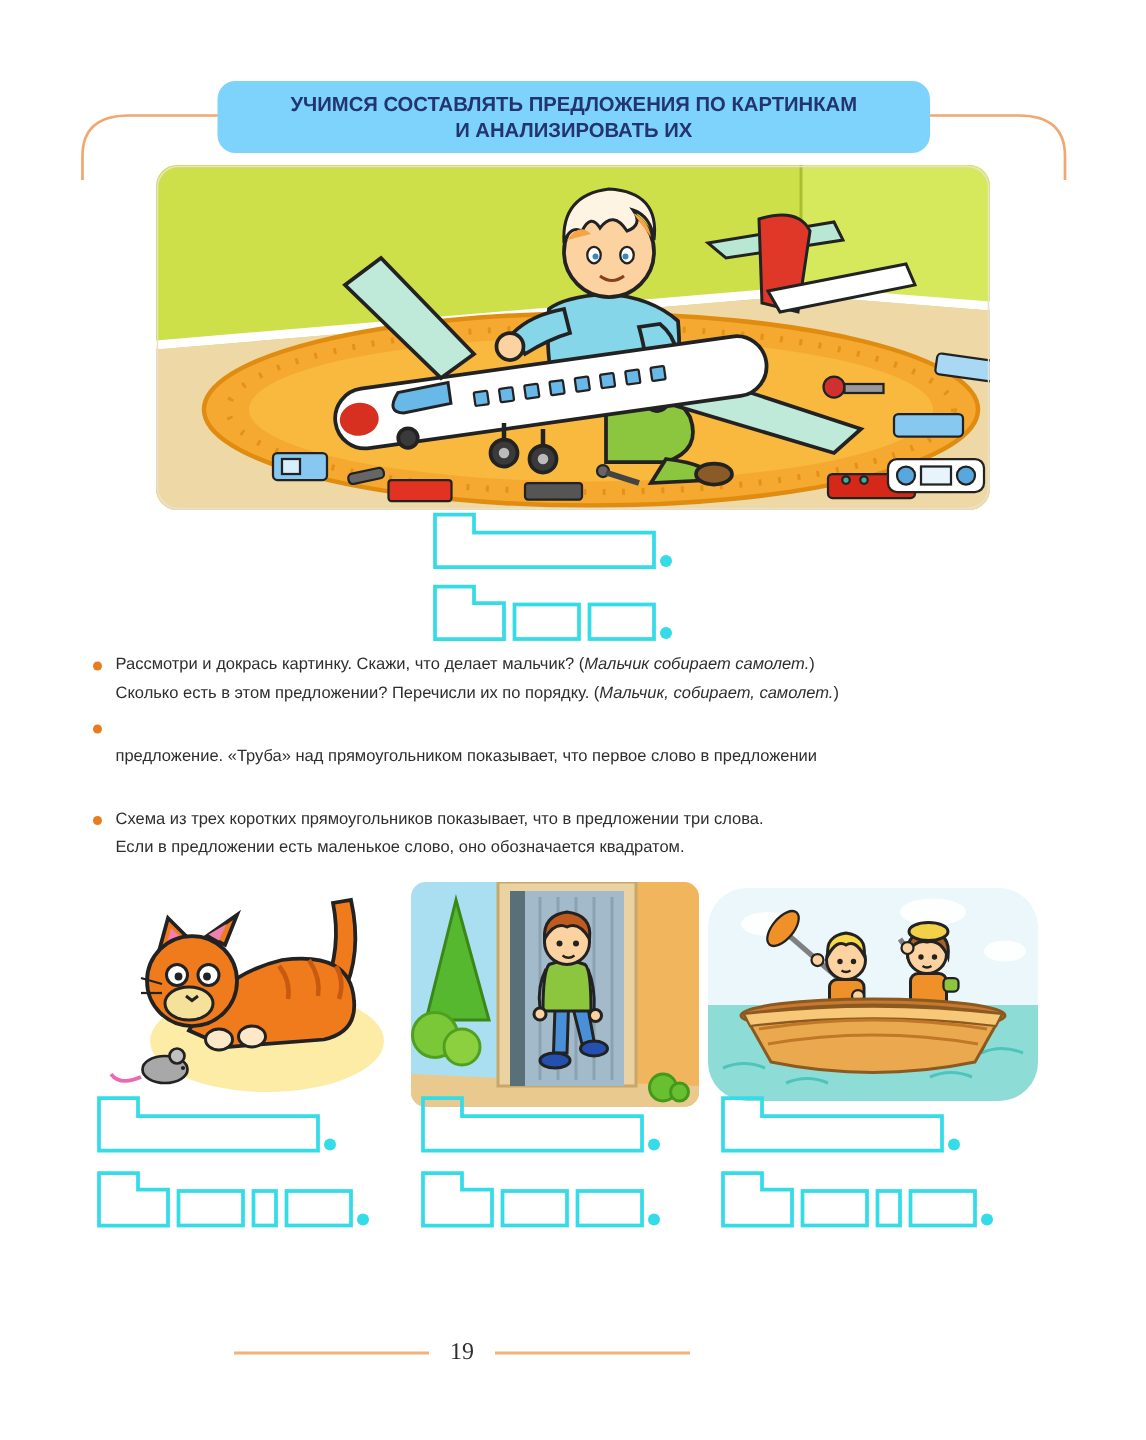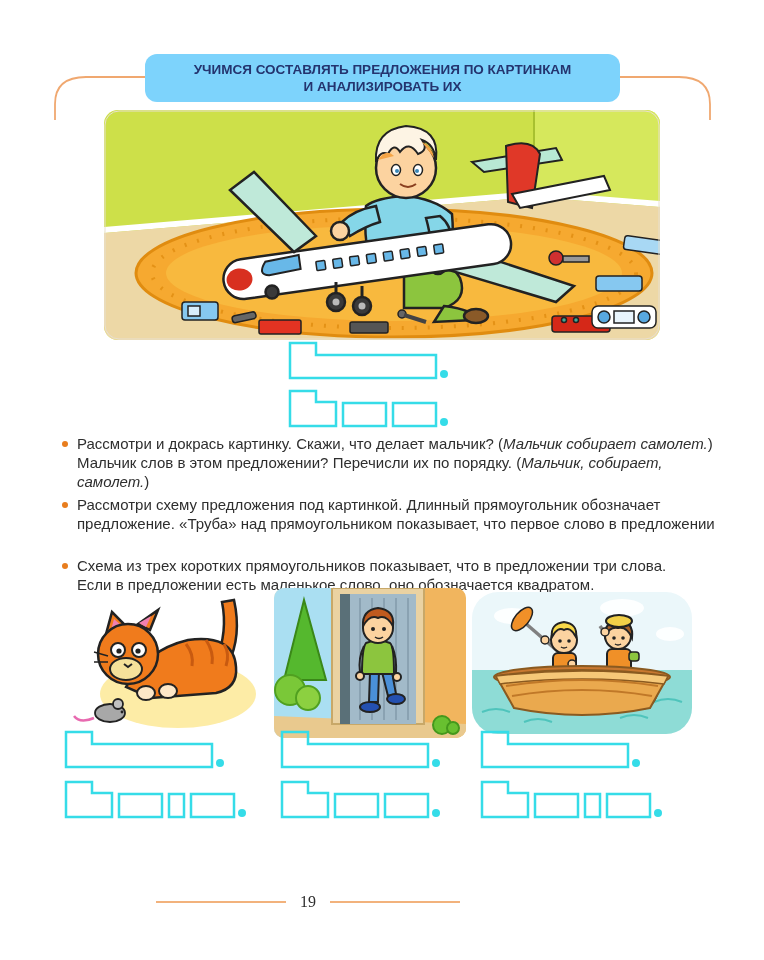--- a/index.html
+++ b/index.html
@@ -17,21 +17,21 @@
     font-weight:bold;font-size:13.5px;line-height:17px;color:#24346f;text-align:center;
   }
   
   #corner-border{position:absolute;left:0;top:0;z-index:1;}
   
   #main-pic{position:absolute;left:104px;top:110px;width:556px;height:230px;}
   
   .scheme{position:absolute;}
   .scheme svg{display:block;}
   
-  .bullets{position:absolute;left:62px;width:660px;font-size:15px;line-height:19px;}
+  .bullets{position:absolute;left:62px;width:660px;font-size:11px;line-height:19px;}
   .bullet-row{position:relative;padding-left:15px;margin-bottom:4px;}
   .bullet-dot{
     position:absolute;left:0;top:7px;width:6px;height:6px;border-radius:50%;
     background:#e87d1e;
   }
   .seg-i{font-style:italic;}
   
   .small-pic{position:absolute;}
   
   #footer{
@@ -166,22 +166,22 @@
   <div class="scheme" style="left:288px;top:389px;">
       <svg width="166" height="41" viewBox="0 0 166 41">
         <polygon points="2,2 28,2 28,13 48,13 48,37 2,37" fill="none" stroke="#35dce8" stroke-width="2.5"></polygon>
         <rect x="55" y="14" width="43" height="23" fill="none" stroke="#35dce8" stroke-width="2.5"></rect>
         <rect x="105" y="14" width="43" height="23" fill="none" stroke="#35dce8" stroke-width="2.5"></rect>
         <circle cx="156" cy="33" r="4" fill="#35dce8"></circle>
       </svg>
     </div>
 
   <div class="bullets" style="top:434px;" id="bullets-top">
-      <div class="bullet-row"><span class="bullet-dot"></span><span>Рассмотри и докрась картинку. Скажи, что делает мальчик? (</span><span class="seg-i">Мальчик собирает самолет.</span><span>)</span><br><span>Мальчик слов в этом предложении? Перечисли их по порядку. (</span><span class="seg-i">Мальчик, собирает, самолет.</span><span>)</span></div>
-      <div class="bullet-row"><span class="bullet-dot"></span><span>Рассмотри схему предложения под картинкой. Длинный прямоугольник обозначает</span><br><span>предложение. «Труба» над прямоугольником показывает, что первое слово в предложении</span><br><br></div>
+      <div class="bullet-row"><span class="bullet-dot"></span><span>Рассмотри и докрась картинку. Скажи, что делает мальчик? (</span><span class="seg-i">Мальчик собирает самолет.</span><span>)</span><br><span>Сколько есть в этом предложении? Перечисли их по порядку. (</span><span class="seg-i">Мальчик, собирает, самолет.</span><span>)</span></div>
+      <div class="bullet-row"><span class="bullet-dot"></span><br><span>предложение. «Труба» над прямоугольником показывает, что первое слово в предложении</span><br><br></div>
       <div class="bullet-row"><span class="bullet-dot"></span><span>Схема из трех коротких прямоугольников показывает, что в предложении три слова.</span><br><span>Если в предложении есть маленькое слово, оно обозначается квадратом.</span></div>
     </div>
 
   <svg class="small-pic" style="left:66px;top:592px;" width="202" height="144" viewBox="0 0 202 144" aria-label="Кошка ловит мышку">
     <ellipse cx="112" cy="102" rx="78" ry="34" fill="#fdeca6"></ellipse>
     <g stroke="#222222" stroke-width="2.5">
       <path d="M150,68 Q162,40 156,10 L168,8 Q176,44 162,72 Z" fill="#f07b1c"></path>
       <path d="M60,95 Q80,58 122,48 Q168,42 170,75 Q172,96 150,101 L85,106 Z" fill="#f07b1c"></path>
       <path d="M120,52 Q128,62 126,74" fill="none" stroke="#c85a10" stroke-width="3"></path>
       <path d="M140,48 Q148,60 146,72" fill="none" stroke="#c85a10" stroke-width="3"></path>

